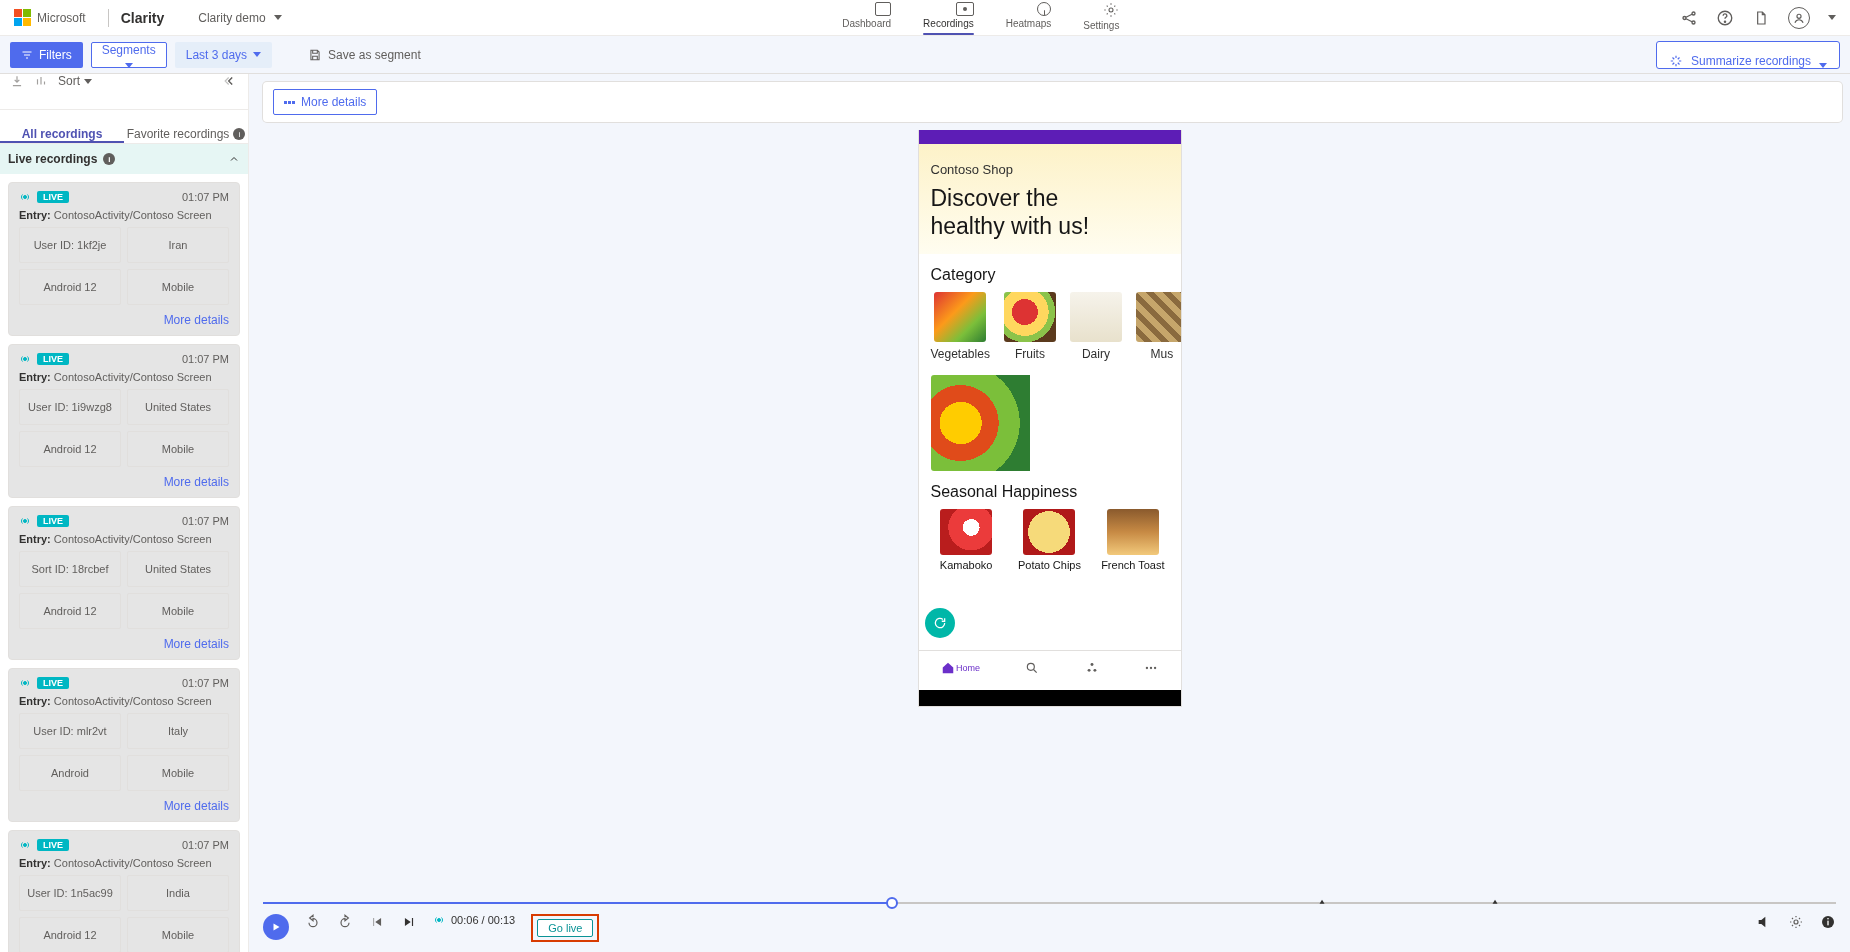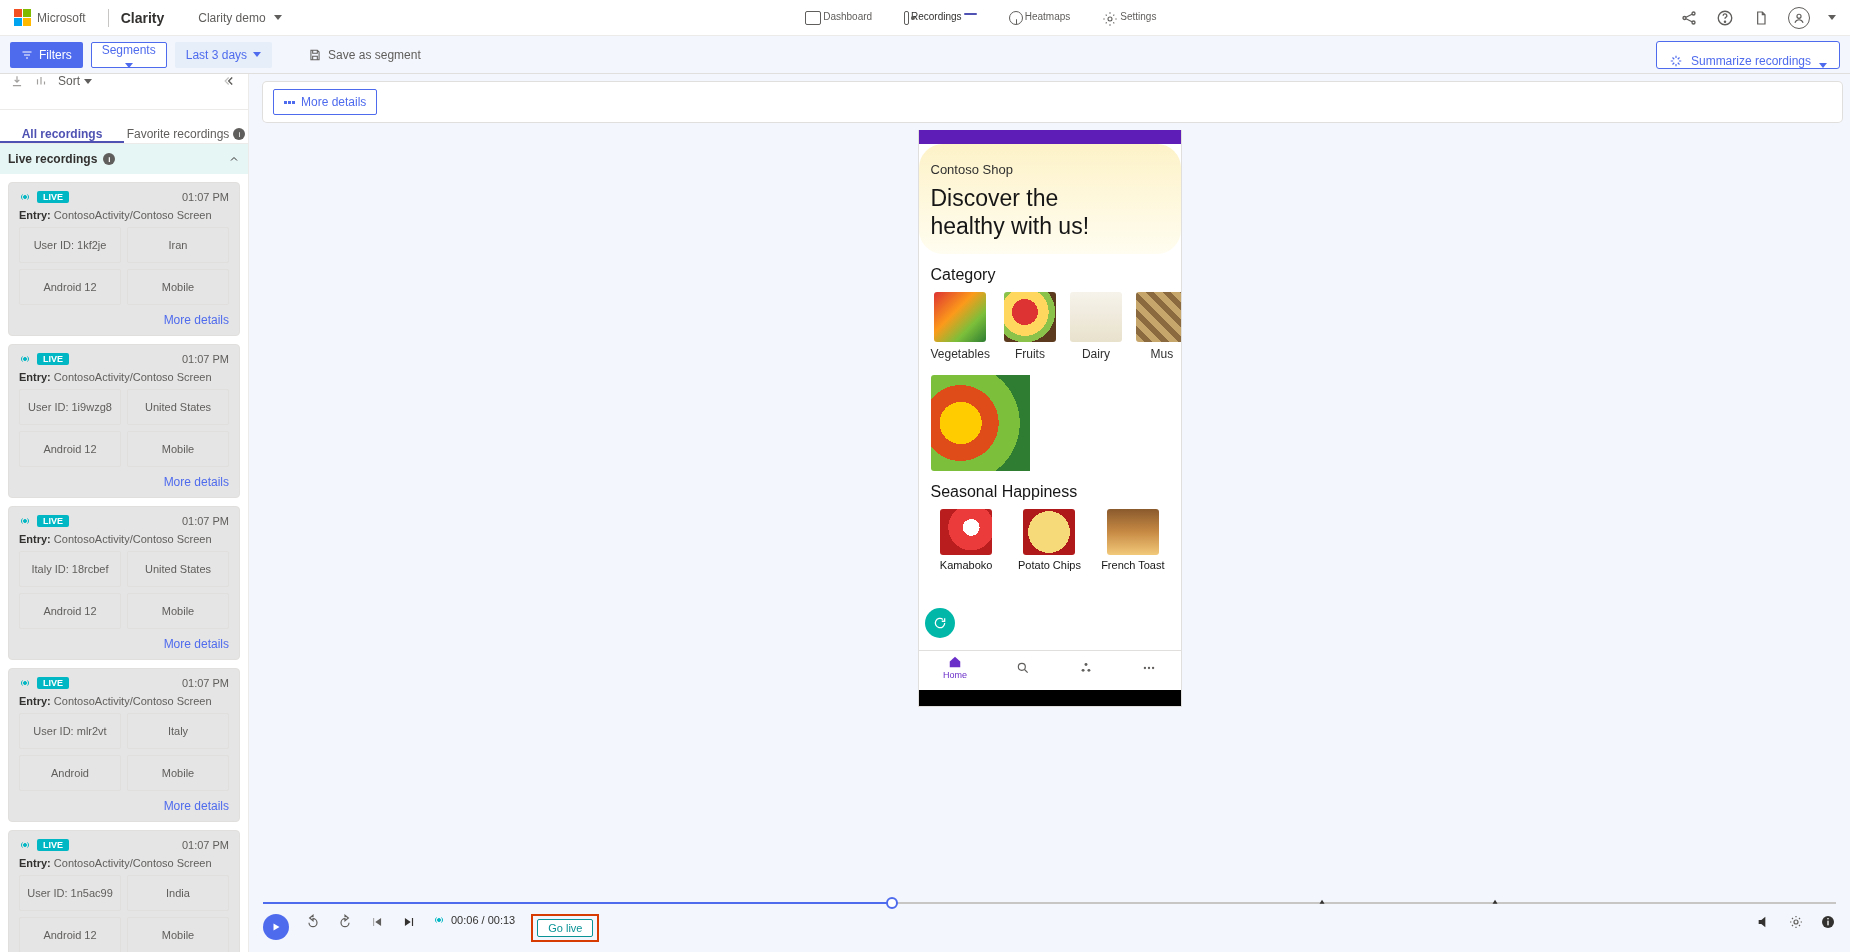--- a/index.html
+++ b/index.html
@@ -21,21 +21,21 @@
   border-bottom: 1px solid #edebe9;
 }
 .mslogo { display: inline-flex; gap: 1px; flex-direction: column; margin-right: 6px; }
 .mslogo-row { display: flex; gap: 1px; }
 .mslogo span { width: 8px; height: 8px; display: block; }
 .brand { font-size: 12px; color: #605e5c; margin-right: 10px; }
 .divider-v { height: 18px; border-left: 1px solid #c8c6c4; margin: 0 12px; }
 .product { font-size: 14px; font-weight: 600; color: #323130; }
 .demo-sel { margin-left: 34px; display: flex; align-items: center; gap: 8px; color: #605e5c; font-size: 12px; cursor:pointer;}
 .nav-center { flex: 1; display: flex; justify-content: center; gap: 28px; }
-.nav-item { display: flex; flex-direction: row; align-items: flex-start; gap: 2px; font-size: 10px; color: #605e5c; cursor:pointer; padding: 2px 2px 0; }
+.nav-item { display: flex; flex-direction: column; align-items: flex-end; gap: 2px; font-size: 10px; color: #605e5c; cursor:pointer; padding: 2px 2px 0; }
 .nav-item.active { color: #323130; }
 .nav-item.active::after { content:""; display:block; height:2px; background:#4f52b2; width:100%; margin-top:2px; border-radius:1px;}
 .nav-right { display:flex; align-items:center; gap:18px; }
 .nav-right .ric { width:18px; height:18px; color:#605e5c; display:flex; align-items:center; justify-content:center; cursor:pointer; }
 .avatar { width:22px; height:22px; border-radius:50%; border:1.5px solid #605e5c; display:flex; align-items:center; justify-content:center; cursor:pointer;}
 
 .nav-ico-dash { border:1.3px solid #605e5c; border-radius:2px;}
 .nav-ico-rec { border:1.3px solid #605e5c; border-radius:2px; width:18px; height:14px; position:relative;}
 .nav-ico-rec::after{content:"";position:absolute;width:4px;height:4px;border-radius:50%;background:#605e5c;top:4px;left:6px;}
 .nav-ico-heat { border:1.3px solid #605e5c; border-radius:50%; width:14px; height:14px; position:relative;}
@@ -104,21 +104,21 @@
 }
 .more-det{ border:1px solid #4f6bed; color:#4f6bed; display:flex; align-items:center; gap:6px; height:26px; padding:0 10px; border-radius:2px; cursor:pointer; font-size:12px;}
 .dots{display:flex;gap:1px;}
 .dots span{width:3px;height:3px;background:#4f6bed;}
 .viewer{ flex:1; display:flex; justify-content:center; overflow:hidden;}
 .phone{
   width:262px; height:576px; background:#fff; box-shadow:0 0 0 1px #e1dfdd; display:flex; flex-direction:column; overflow:hidden;
 }
 .statusbar{ height:14px; background:#5d1db6;}
 .ph-body{ flex:1; overflow:hidden; position:relative; padding:0 12px 0;}
-.ph-head{ background:linear-gradient(#fdf2c8,#fffdf0); margin:0 -12px; padding:18px 12px 14px;border-radius:24px;}
+.ph-head{ background:linear-gradient(#fdf2c8,#fffdf0); margin:0 -12px; padding:18px 12px 14px;}
 .shop{ font-size:13px; color:#303030;}
 .headline{ font-size:23px; font-weight:500; color:#161616; margin-top:8px; line-height:1.2;}
 .sect-title{ font-size:16px; font-weight:500; margin-top:12px; color:#161616;}
 .cats{ display:flex; gap:14px; margin-top:8px;}
 .cat{ display:flex; flex-direction:column; align-items:center; gap:5px; font-size:12px; color:#303030;}
 .cat .thumb{ width:52px; height:50px; border-radius:3px;}
 .th-veg{background:linear-gradient(135deg,#d33,#fc9a1a 40%,#7bbf3a 70%,#2e7d32);}
 .th-fruit{background:radial-gradient(circle at 40% 40%,#d33 0 30%,#ffd75e 30% 55%,#8bc34a 55% 70%,#5b3a1d 70%);}
 .th-dairy{background:linear-gradient(#f6f3eb,#e8e1cc);}
 .th-mush{background:repeating-linear-gradient(45deg,#c6a66b,#c6a66b 6px,#8a6a3e 6px,#8a6a3e 12px);}
@@ -127,21 +127,21 @@
 .banner-txt{ flex:1; background:#3e3f3c; color:#fff; display:flex; flex-direction:column; align-items:center; justify-content:center; font-size:14px; line-height:1.3; position:relative;}
 .flat{ margin-top:8px; background:#f06a2b; color:#fff; font-size:10px; padding:3px 10px; border-radius:2px;}
 .seasonal{ display:flex; gap:12px; margin-top:8px;}
 .sitem{ display:flex; flex-direction:column; align-items:center; gap:4px; font-size:11px; color:#161616; flex:1;}
 .sitem .sthumb{ width:52px;height:46px;border-radius:3px;}
 .sth-kama{background:radial-gradient(circle at 60% 40%,#fff 0 20%,#eb3b3b 20% 55%,#b91d1d 55%);}
 .sth-chip{background:radial-gradient(circle at 50% 50%,#f6da7a 0 60%,#b01919 60%);}
 .sth-toast{background:linear-gradient(#8a5a2d,#c78a44 50%,#f2c97b);}
 .fab{ position:absolute; left:6px; bottom:68px; width:30px;height:30px;border-radius:50%;background:#00b7a8;display:flex;align-items:center;justify-content:center;color:#fff;}
 .bottom-nav{ position:absolute; bottom:22px; left:0; right:0; height:34px; border-top:1px solid #e1dfdd; background:#fff; display:flex; align-items:center; justify-content:space-around; color:#605e5c;}
-.bn-item{display:flex;flex-direction:column;align-items:center;font-size:9px;gap:1px;}
+.bn-item{display:flex;align-items:center;font-size:9px;gap:1px;}
 .bn-item.active{color:#6b2fc9;}
 .softbar{position:absolute;bottom:0;left:0;right:0;height:16px;background:#000;}
 
 .playbar{ height:60px; padding:4px 14px 8px; display:flex; flex-direction:column; gap:4px; background:#f3f6fc;}
 .track{ height:14px; position:relative; }
 .track-line{ position:absolute; top:6px; left:0; right:0; height:2px; background:#c8c6c4;}
 .track-fill{ position:absolute; top:6px; left:0; width:40%; height:2px; background:#4f6bed;}
 .track-knob{ position:absolute; top:1px; left:40%; width:12px;height:12px;border-radius:50%;background:#fff;border:2px solid #4f6bed; transform:translateX(-50%);}
 .track-marker{ position:absolute; top:2px; width:10px;height:10px; color:#323130;}
 .ctrls{ display:flex; align-items:flex-start; gap:16px;}
@@ -346,21 +346,21 @@
             <div class="card-top">
               <svg class="pulse" viewBox="0 0 24 24" fill="none" stroke="#00b7c3" stroke-width="2">
                 <circle cx="12" cy="12" r="3" fill="#00b7c3"></circle>
                 <path d="M5 12a7 7 0 0 1 2-5M19 12a7 7 0 0 0-2-5M5 12a7 7 0 0 0 2 5M19 12a7 7 0 0 1-2 5"></path>
               </svg>
               <span class="live-badge">LIVE</span>
               <span class="card-time">01:07 PM</span>
             </div>
             <div class="entry-row"><b>Entry:</b> <span style="color:#605e5c">ContosoActivity/Contoso Screen</span></div>
             <div class="chip-row">
-              <div class="chip">Italy ID: 18rcbef</div>
+              <div class="chip">Sort ID: 18rcbef</div>
               <div class="chip">United States</div>
             </div>
             <div class="chip-row">
               <div class="chip">Android 12</div>
               <div class="chip">Mobile</div>
             </div>
             <div class="more-link"><a>More details</a></div>
           </div>
           <div class="card">
             <div class="card-top">

